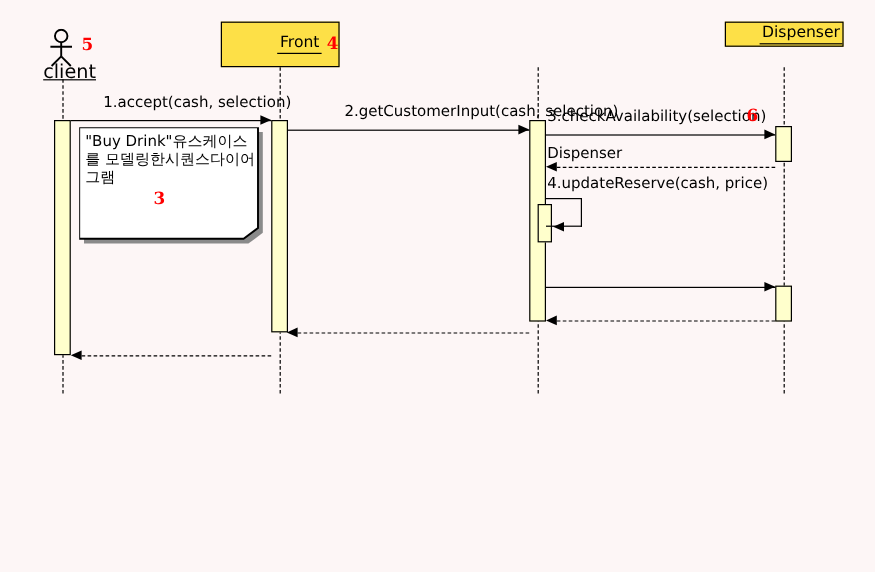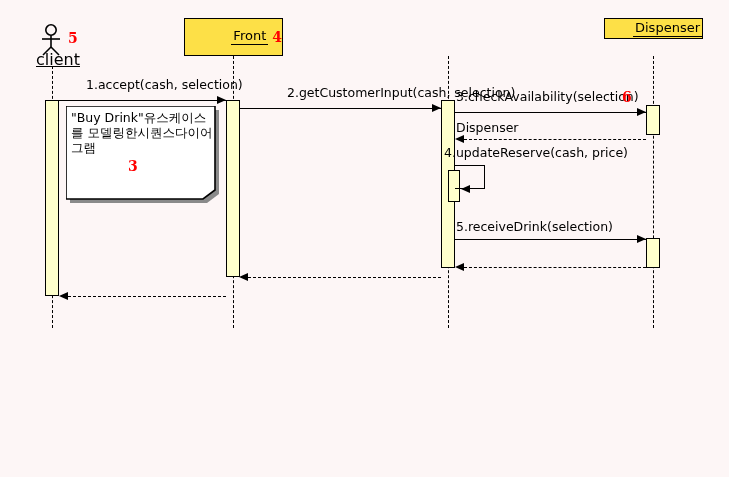--- a/index.html
+++ b/index.html
@@ -179,25 +179,24 @@
 
   <div class="msg-label" style="left:456px; top:90px;">3.checkAvailability(selection)</div>
   <div class="annot" style="left:622px; top:90px;">6</div>
   <div class="msg-line" style="left:455px; top:112px; width:191px;"></div>
   <div class="arrowhead arrow-right" style="left:637px; top:107.5px;"></div>
 
   <div class="msg-label" style="left:456px; top:121px;">Dispenser</div>
   <div class="msg-line dashed" style="left:464px; top:139px; width:182px;"></div>
   <div class="arrowhead arrow-left" style="left:455px; top:134.5px;"></div>
 
-  <div class="msg-label" style="left:444px; top:146px;">4.updateReserve(cash, price)</div>
+  <div class="msg-label" style="left:456px; top:146px;">4.updateReserve(cash, price)</div>
   <div class="selfmsg" style="left:455px; top:165px; width:30px; height:24px;"></div>
   <div class="arrowhead arrow-left" style="left:461px; top:184.5px;"></div>
 
-  <div class="msg-label" style="left:456px; top:220px;">5.receiveDrink(selection)</div>
   <div class="msg-line" style="left:455px; top:239px; width:191px;"></div>
   <div class="arrowhead arrow-right" style="left:637px; top:234.5px;"></div>
 
   <div class="msg-line dashed" style="left:464px; top:267px; width:182px;"></div>
   <div class="arrowhead arrow-left" style="left:455px; top:262.5px;"></div>
 
   <div class="msg-line dashed" style="left:248px; top:277px; width:193px;"></div>
   <div class="arrowhead arrow-left" style="left:239px; top:272.5px;"></div>
 
   <div class="msg-line dashed" style="left:68px; top:296px; width:158px;"></div>

